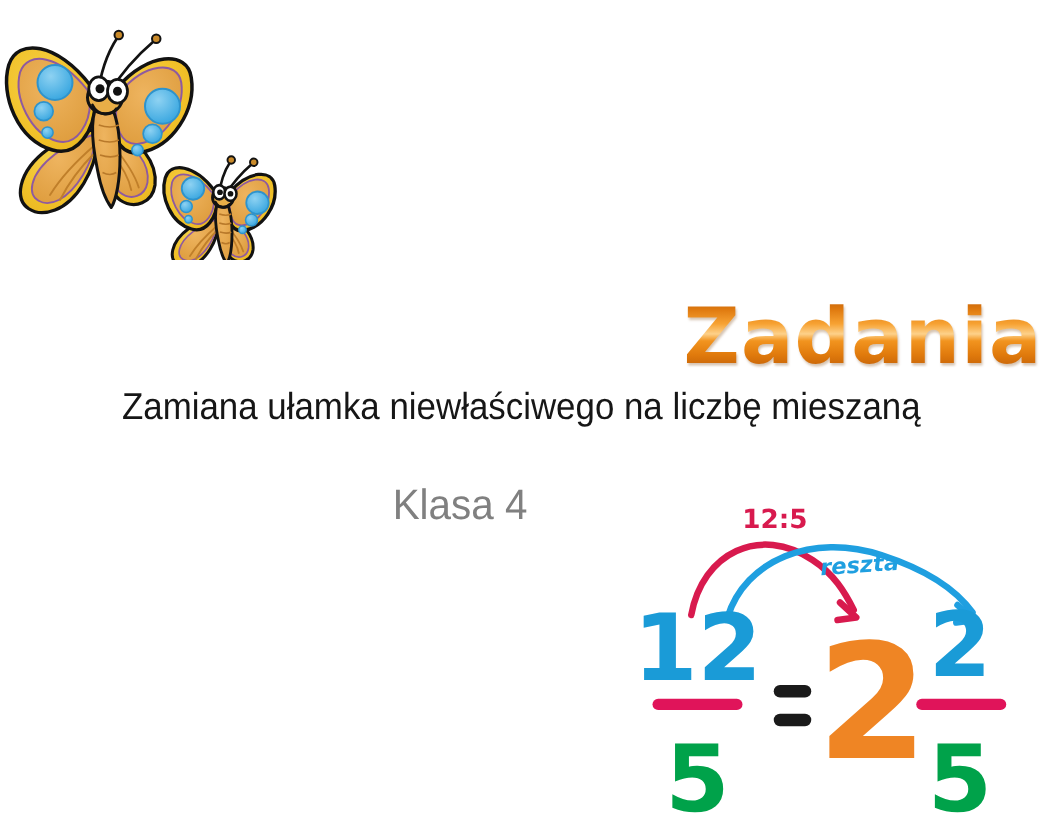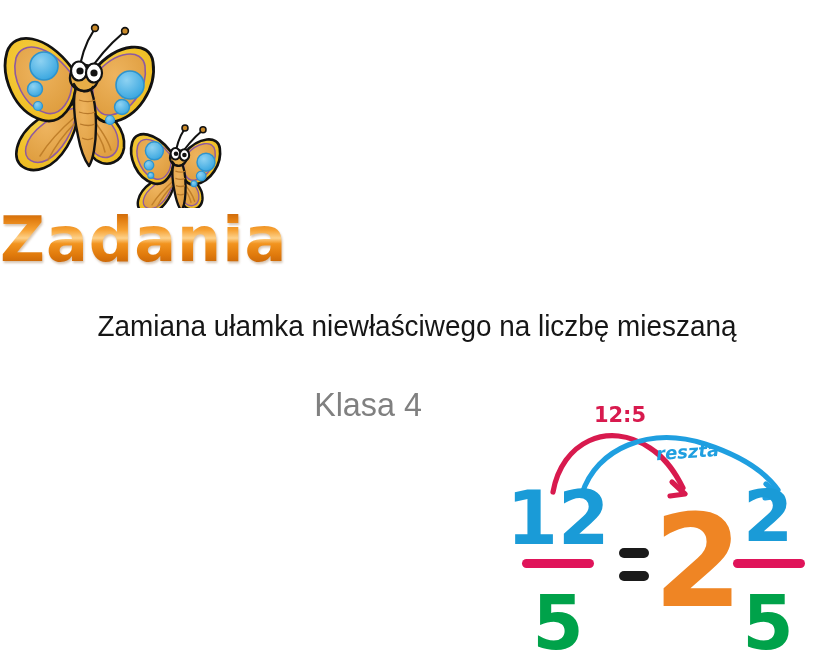--- a/index.html
+++ b/index.html
@@ -24,23 +24,23 @@
     left: 0px;
     top: 8px;
     width: 260px;
     height: 200px;
   }
 
   
   #title {
     position: absolute;
     left: 0;
-    top: 209px;
+    top: 238px;
     width: 834px;
-    text-align: left;
+    text-align: right;
     font-family: "DejaVu Sans", sans-serif;
     font-size: 62px;
     font-weight: bold;
     letter-spacing: 1px;
     line-height: 1;
     background: linear-gradient(to bottom,
         #c25e06 0%,
         #e07b10 16%,
         #f7a233 34%,
         #fdd18a 47%,

